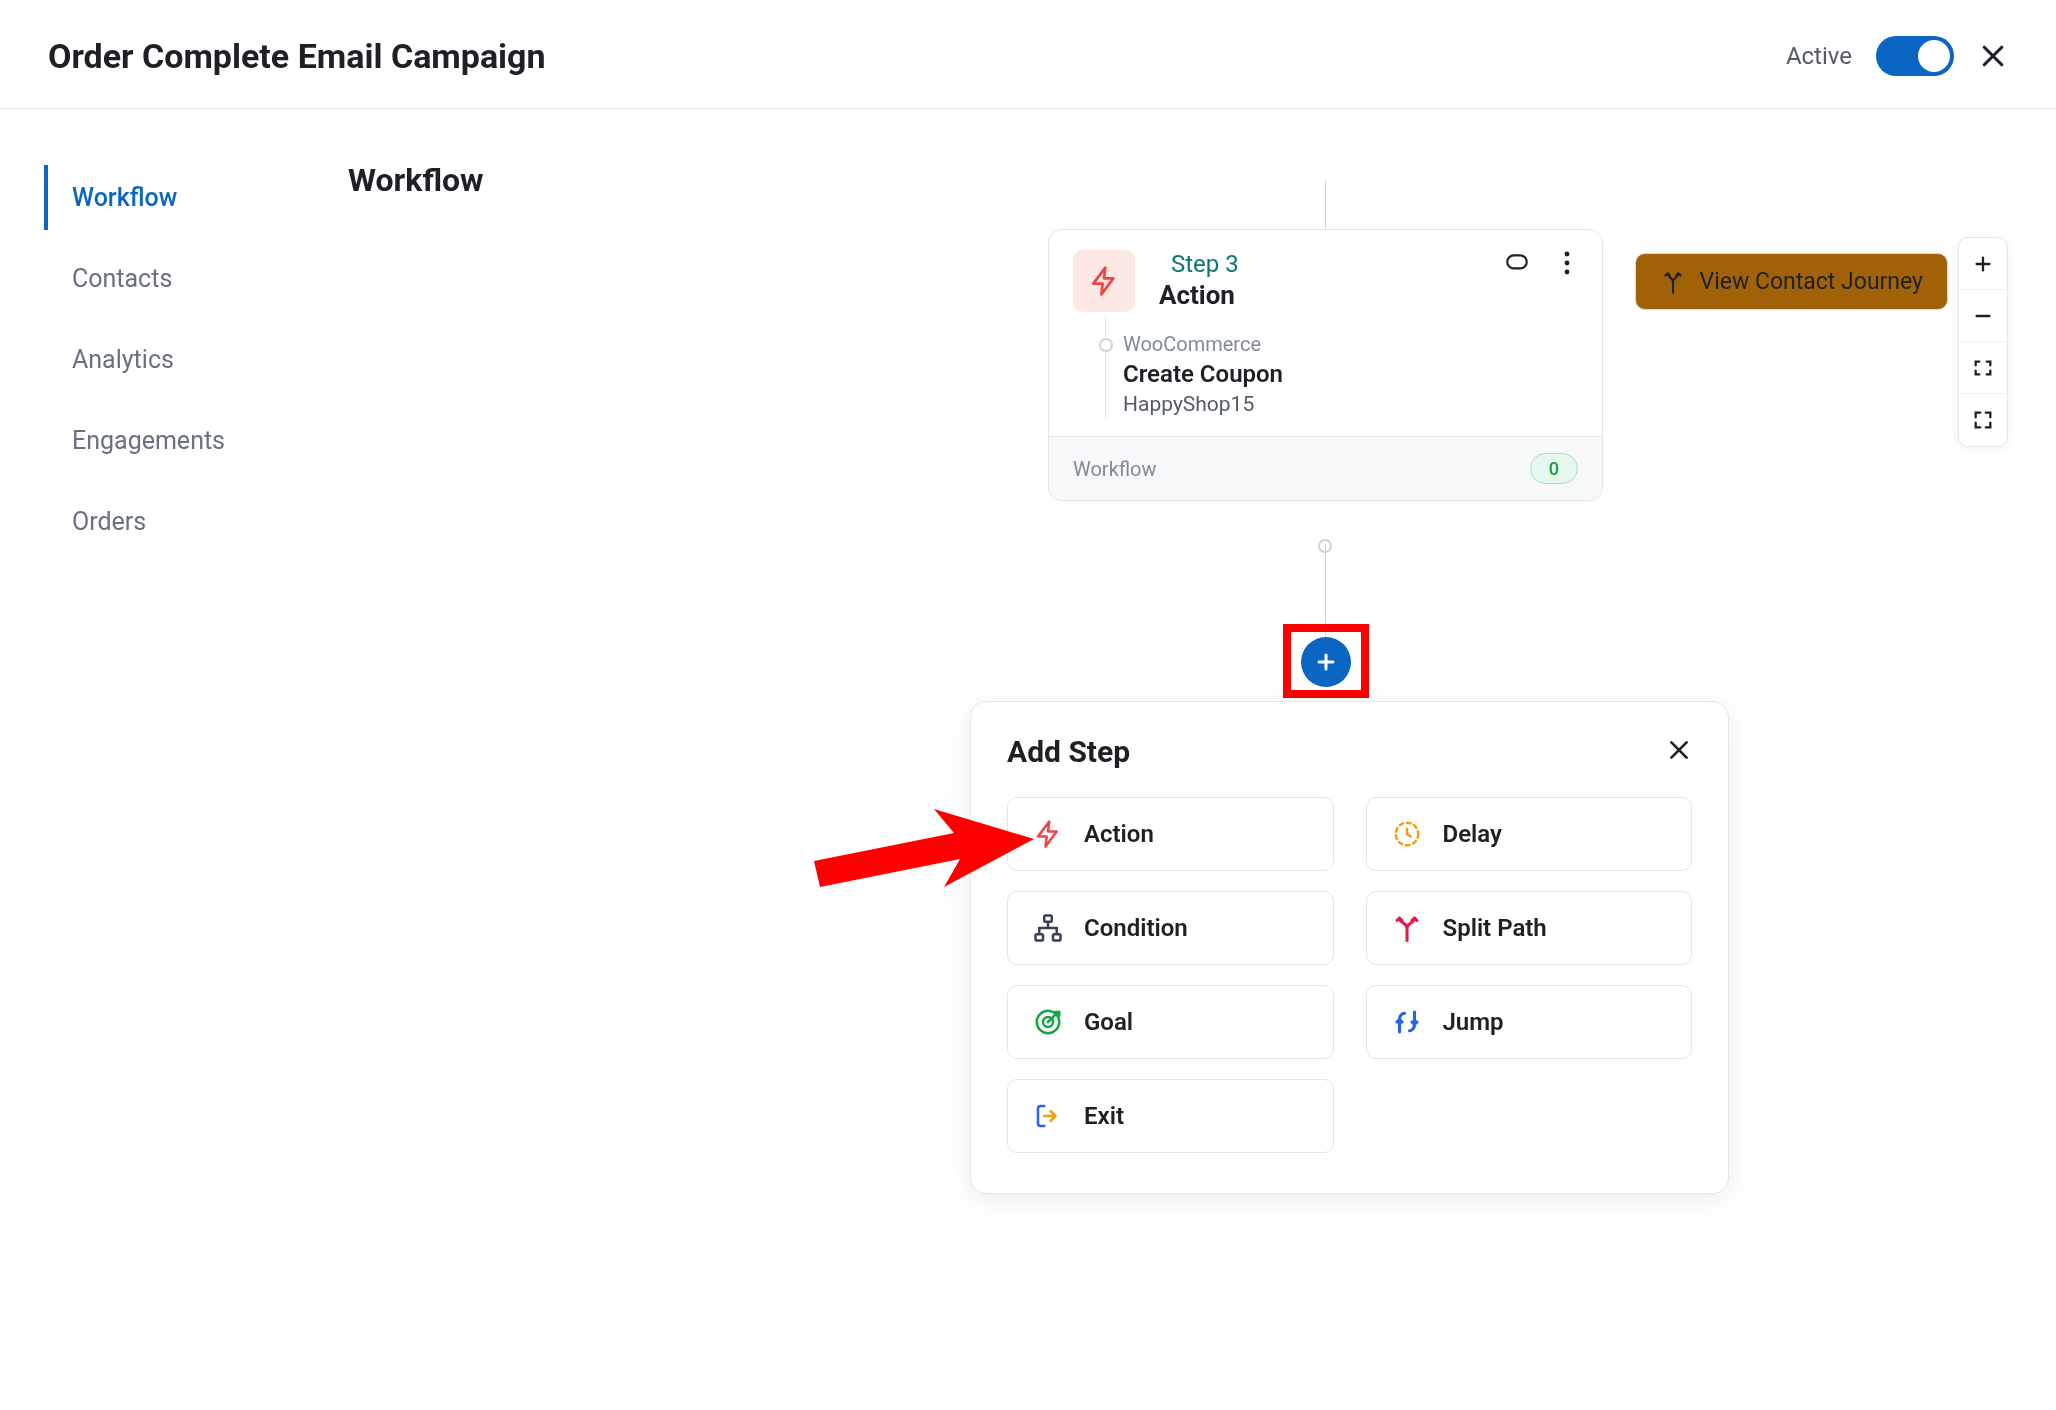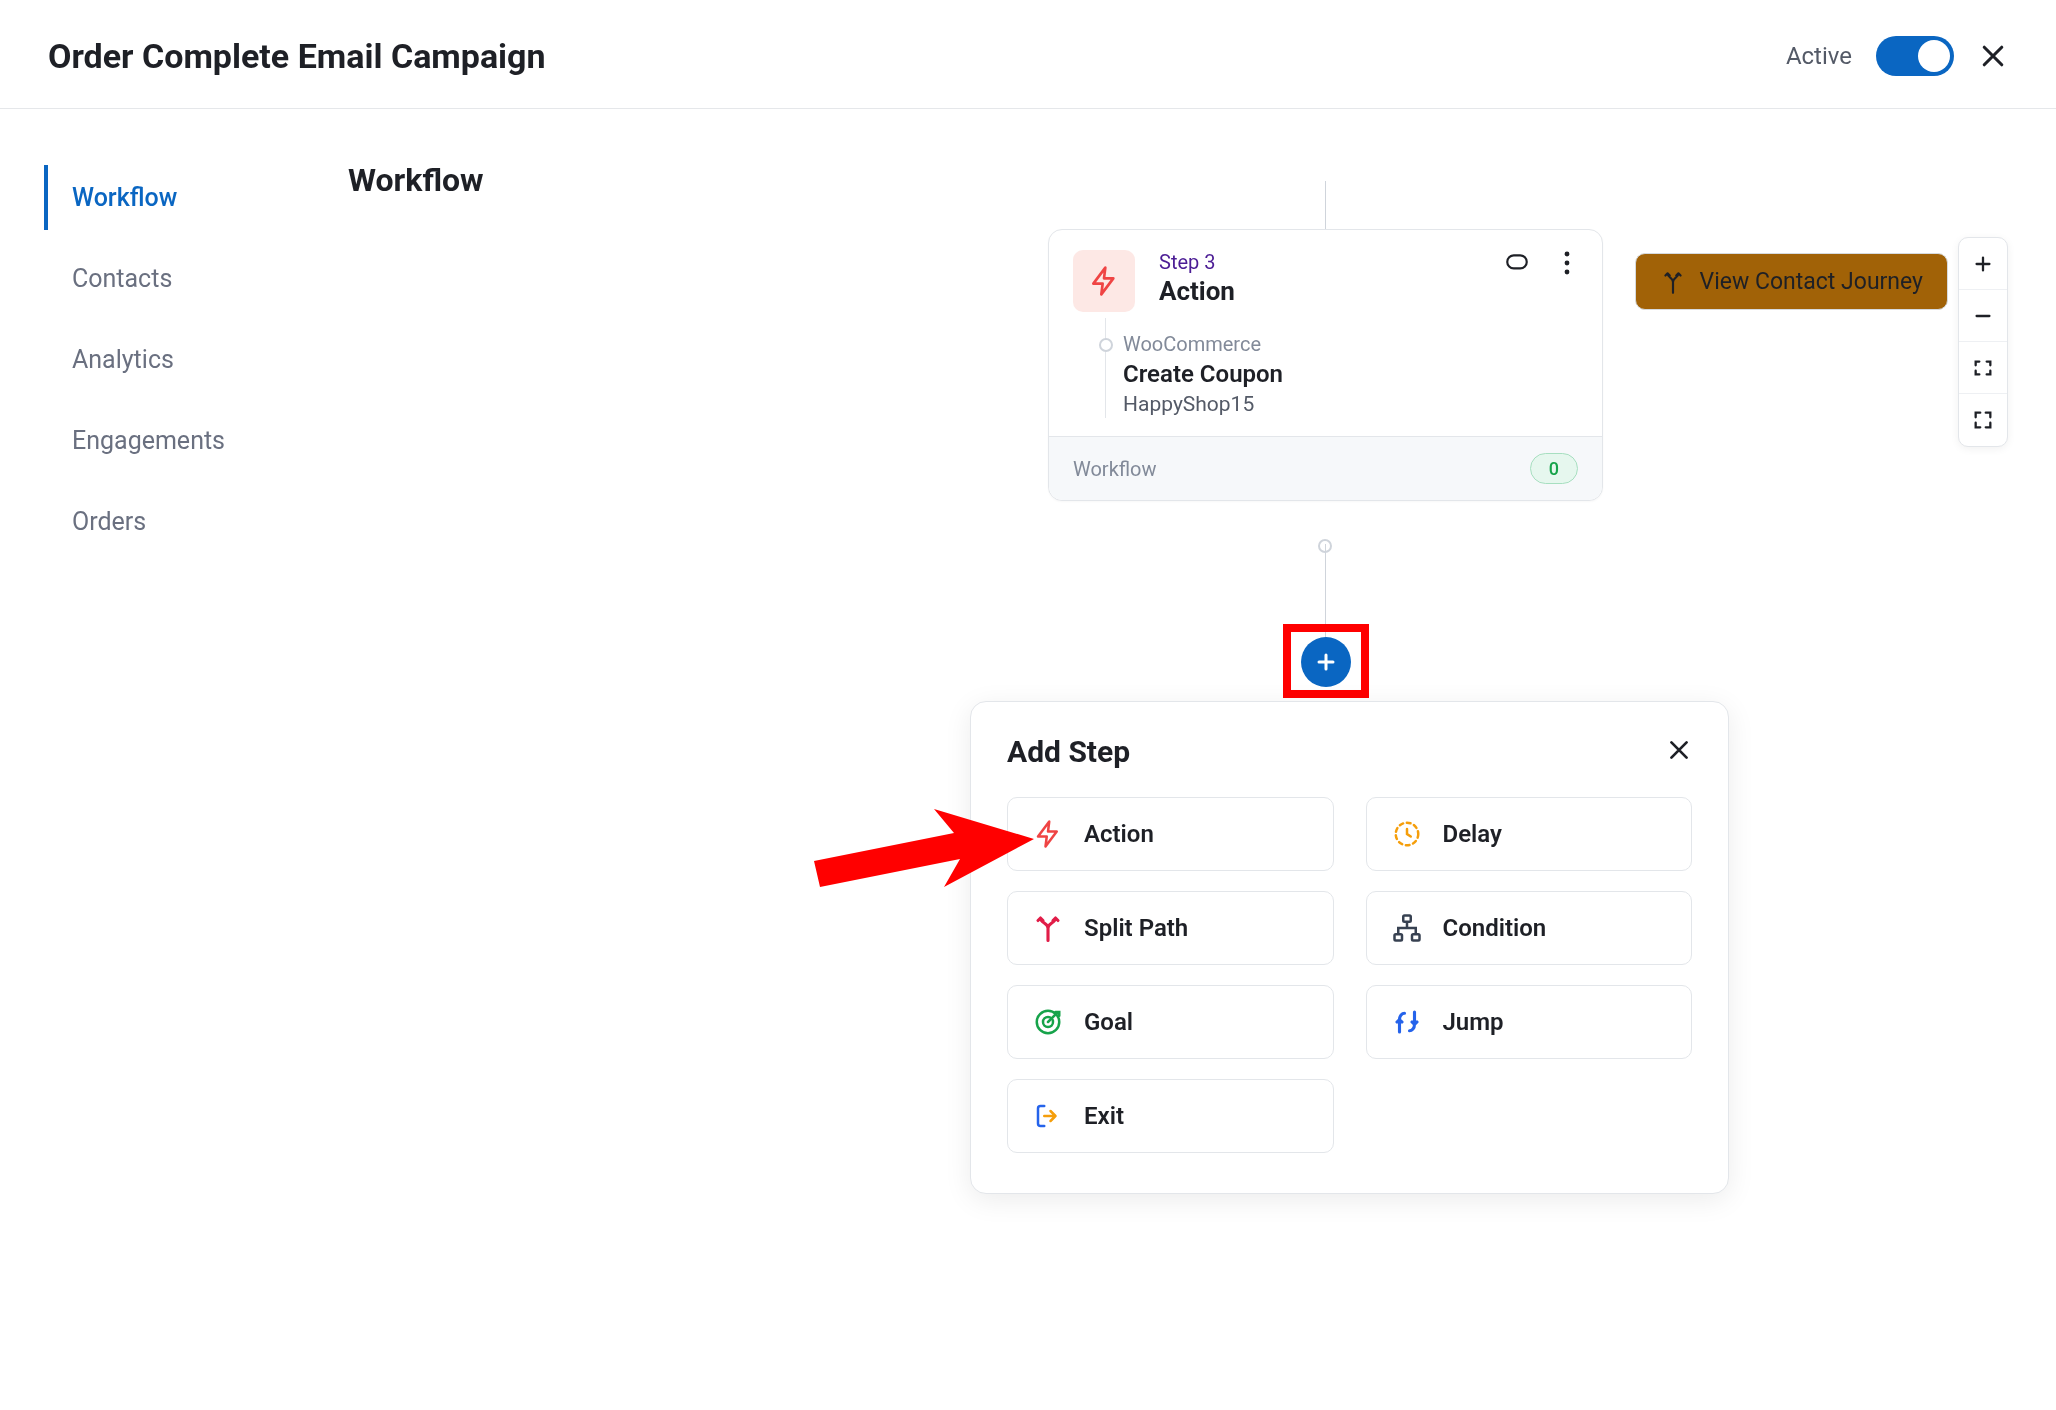--- a/index.html
+++ b/index.html
@@ -164,22 +164,23 @@
     display: flex;
     align-items: center;
     justify-content: center;
     flex-shrink: 0;
   }
   .action-icon-box svg { width: 32px; height: 32px; }
   .action-step-text {
     flex: 1;
   }
   .action-step-label {
-    font-size: 20px;
-    color: #4c1d95;
+    font-size: 24px;
+    color: #0f766e;
+    margin-left: 12px;
   }
   .action-step-title {
     font-size: 26px;
     font-weight: 700;
     color: #1e2026;
     margin-top: 2px;
   }
   .action-head-icons {
     display: flex;
     align-items: center;
@@ -502,37 +503,37 @@
               <svg viewBox="0 0 24 24" fill="none" stroke="#f59e0b" stroke-width="2" stroke-linecap="round">
                   <circle cx="12" cy="12" r="9" stroke-dasharray="3 3"></circle>
                   <path d="M12 8v4l3 2"></path>
                 </svg>
             </span>
             <span>Delay</span>
           </div>
 
           <div class="step-option">
             <span class="opt-icon">
-              <svg viewBox="0 0 24 24" fill="none" stroke="#e11d48" stroke-width="2.5" stroke-linecap="round" stroke-linejoin="round">
-                  <path d="M12 22V12M12 12C12 8 6 8 6 4M12 12c0-4 6-4 6-8M4 6l2-2 2 2M16 6l2-2 2 2"></path>
-                </svg>
-            </span>
-            <span>Split Path</span>
-          </div>
-
-          <div class="step-option">
-            <span class="opt-icon">
               <svg viewBox="0 0 24 24" fill="none" stroke="#374151" stroke-width="2">
                   <rect x="9" y="2" width="6" height="5" rx="1"></rect>
                   <rect x="2" y="17" width="6" height="5" rx="1"></rect>
                   <rect x="16" y="17" width="6" height="5" rx="1"></rect>
                   <path d="M12 7v5M12 12H5v5M12 12h7v5"></path>
                 </svg>
             </span>
             <span>Condition</span>
+          </div>
+
+          <div class="step-option">
+            <span class="opt-icon">
+              <svg viewBox="0 0 24 24" fill="none" stroke="#e11d48" stroke-width="2.5" stroke-linecap="round" stroke-linejoin="round">
+                  <path d="M12 22V12M12 12C12 8 6 8 6 4M12 12c0-4 6-4 6-8M4 6l2-2 2 2M16 6l2-2 2 2"></path>
+                </svg>
+            </span>
+            <span>Split Path</span>
           </div>
 
           <div class="step-option">
             <span class="opt-icon">
               <svg viewBox="0 0 24 24" fill="none" stroke="#16a34a" stroke-width="2" stroke-linecap="round">
                   <circle cx="12" cy="12" r="9"></circle>
                   <circle cx="12" cy="12" r="4"></circle>
                   <path d="M12 12L20 4M18 4h3v3"></path>
                 </svg>
             </span>

